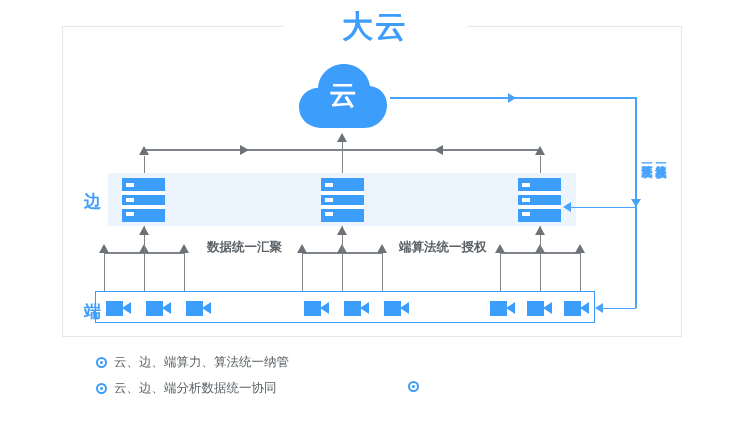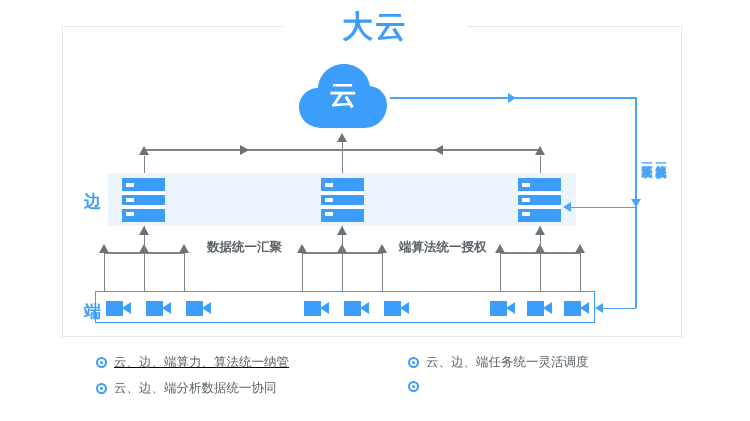--- a/index.html
+++ b/index.html
@@ -285,30 +285,26 @@
   <div class="bh-left" style="left:563px;top:202.2px;"></div>
 
   <div class="b-line b-v" style="left:635px;top:206px;height:102px;"></div>
   <div class="b-line b-h" style="left:603px;top:307.5px;width:33px;"></div>
   <div class="bh-left" style="left:595px;top:303.2px;"></div>
 
   <div class="vcap" style="left:640px;top:156px;">算法统一下发</div>
   <div class="vcap" style="left:654px;top:156px;">算法统一授权</div>
 
   <div class="legend">
-    <div class="lg-item" style="left:0px;top:0px;text-decoration:underline;">
+    <div class="lg-item" style="left:0px;top:0px;">
       <span class="lg-radio"></span>
       <span class="lg-text">云、边、端算力、算法统一纳管</span>
     </div>
     <div class="lg-item" style="left:0px;top:26px;">
       <span class="lg-radio"></span>
       <span class="lg-text">云、边、端分析数据统一协同</span>
     </div>
-    <div class="lg-item" style="left:312px;top:0px;">
-      <span class="lg-radio"></span>
-      <span class="lg-text">云、边、端任务统一灵活调度</span>
-    </div>
     <div class="lg-item" style="left:312px;top:26px;">
       <span class="lg-radio"></span>
     </div>
   </div>
 
 </div>
 
 </body></html>

